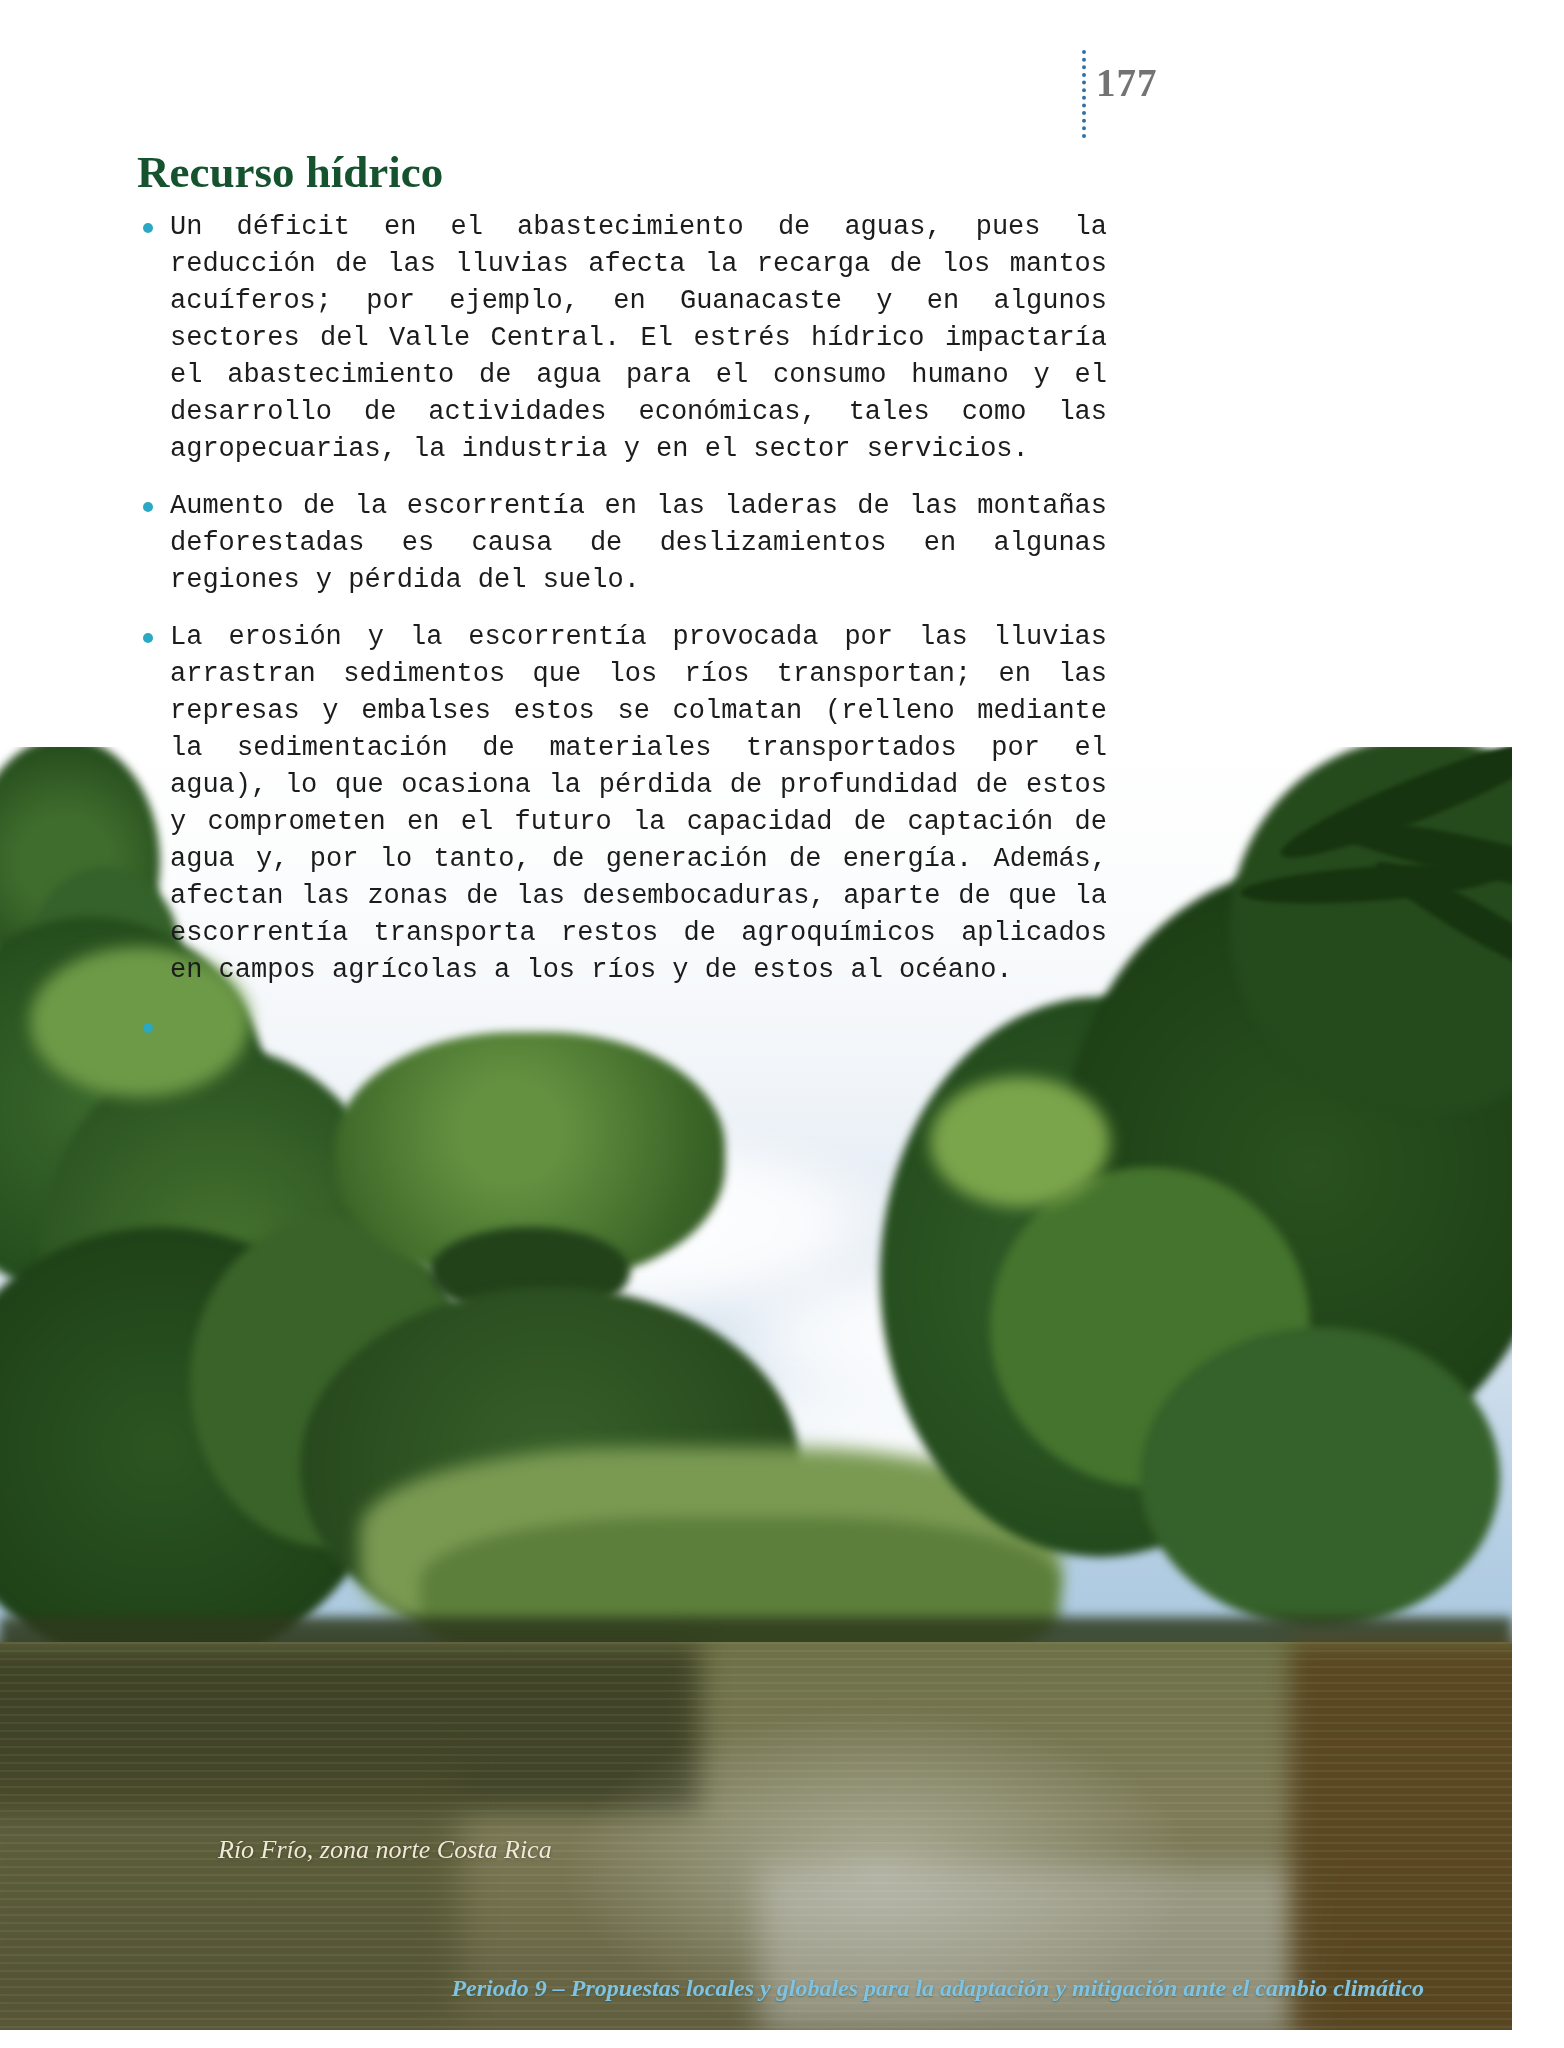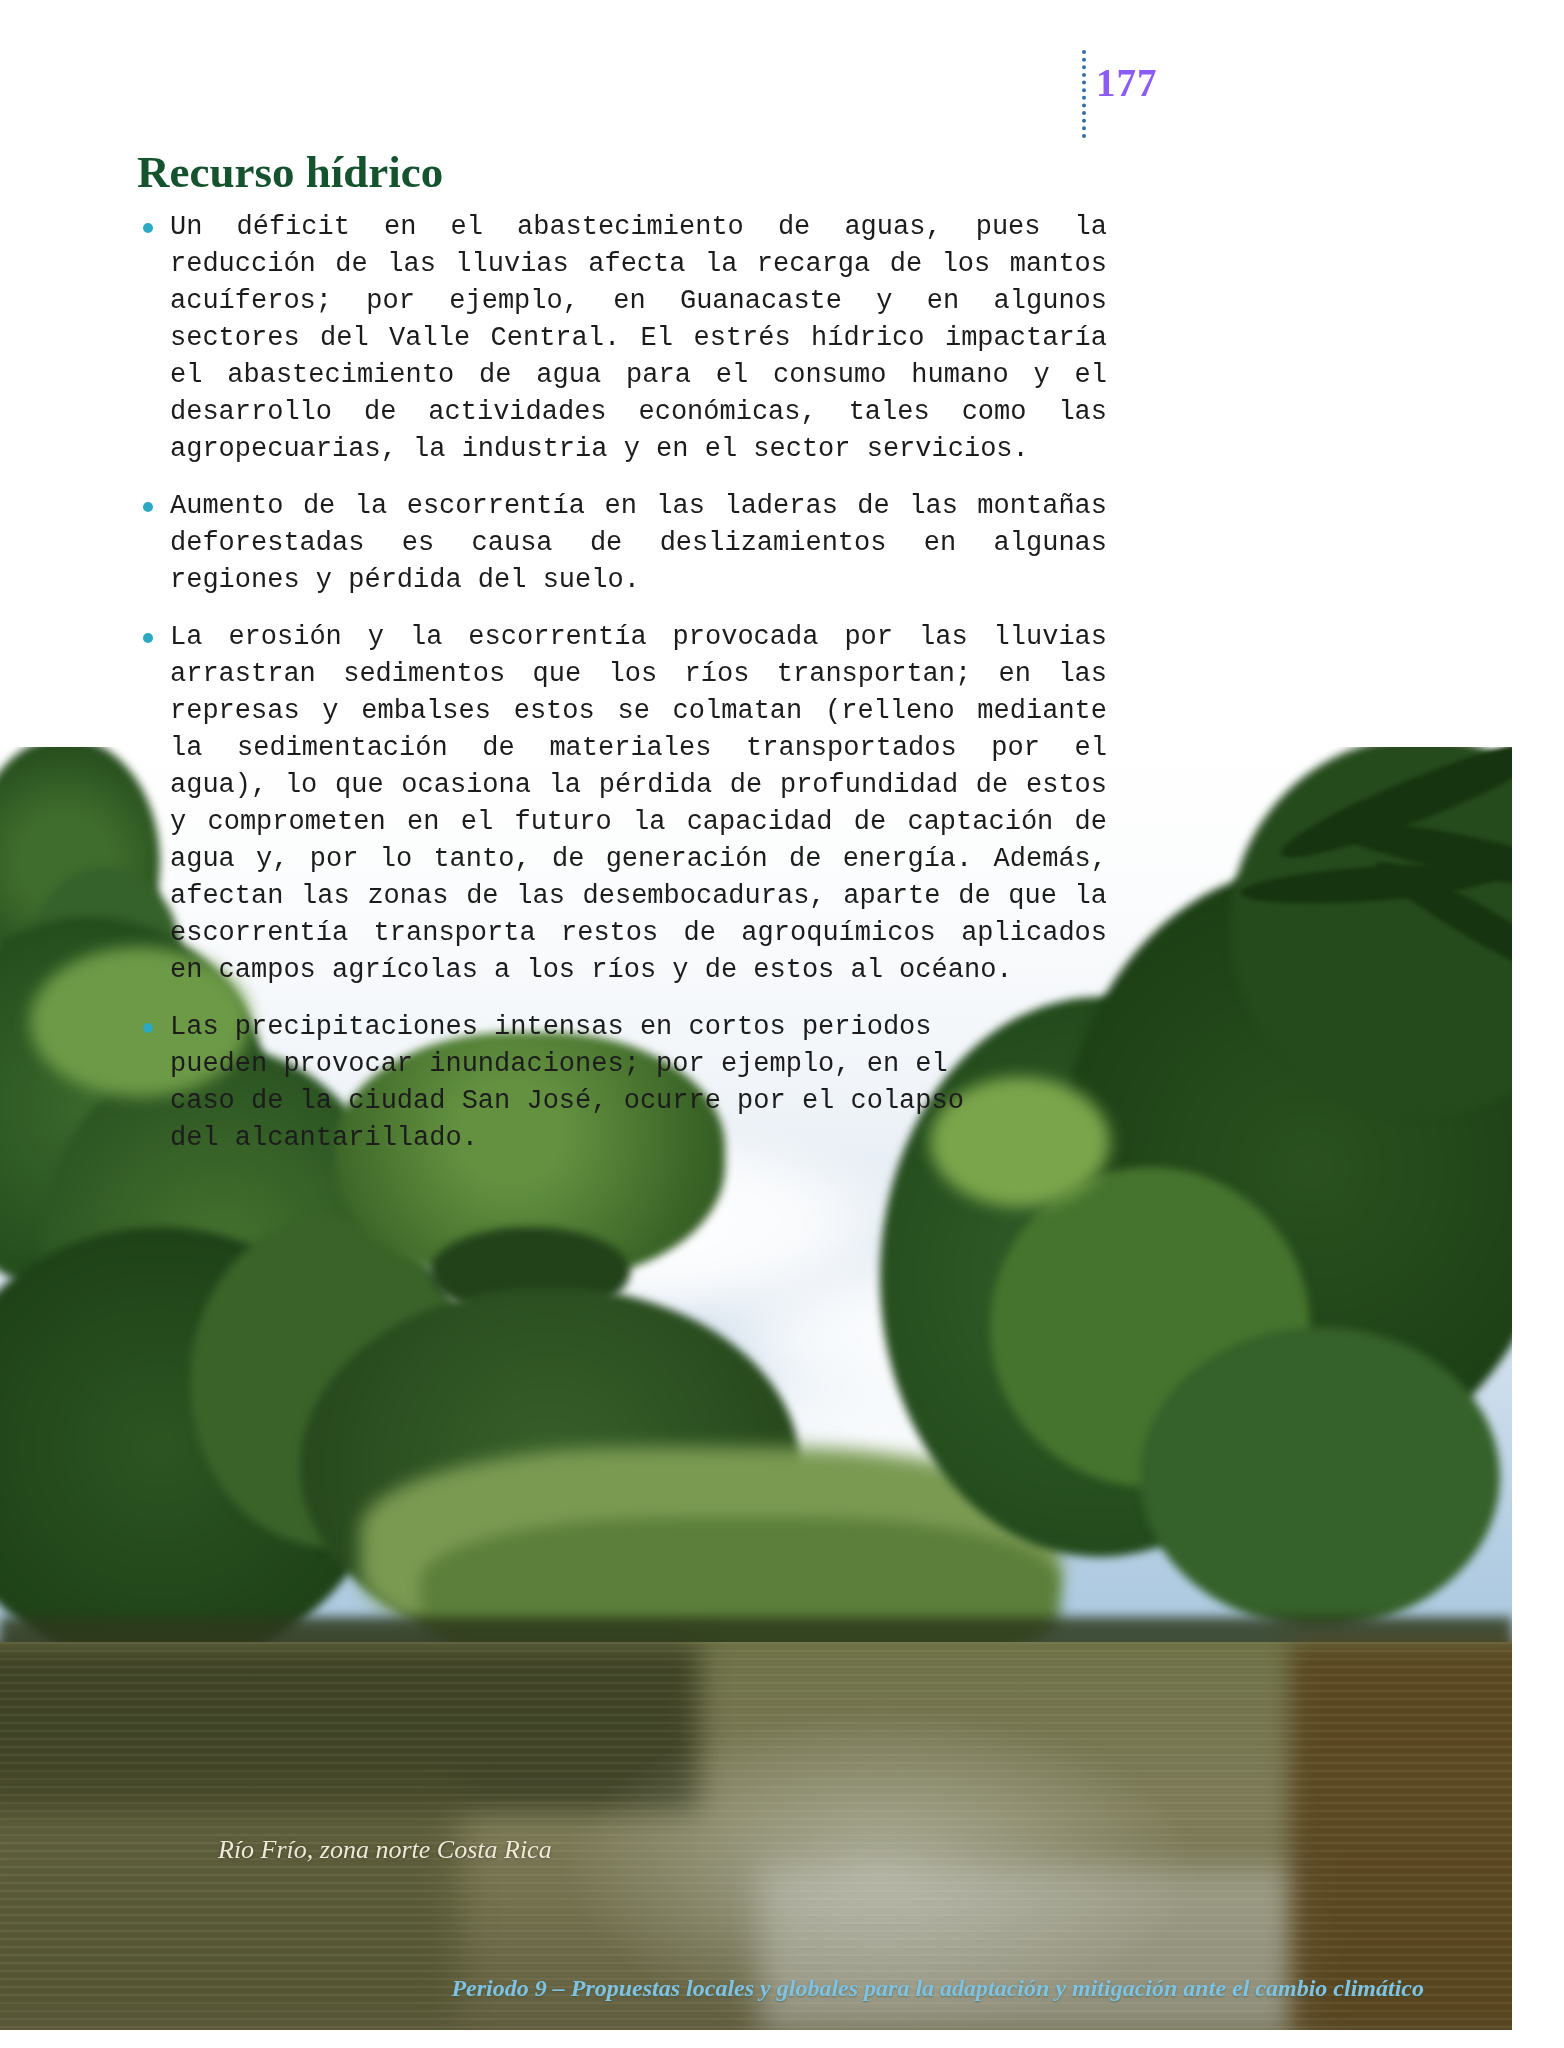--- a/index.html
+++ b/index.html
@@ -5,21 +5,21 @@
   html,body{margin:0;padding:0;background:#ffffff;}
   .page{
     position:relative;width:1564px;height:2048px;background:#ffffff;
     overflow:hidden;font-family:"Liberation Serif",serif;
   }
 
   
   .pgnum-rule{position:absolute;left:1082px;top:50px;height:88px;width:0;
     border-left:4px dotted #3470a6;}
   .pgnum{position:absolute;left:1096px;top:60px;font-size:39px;font-weight:700;
-    color:#8b5cf6;letter-spacing:1px;}
+    color:#737373;letter-spacing:1px;}
 
   
   .title{position:absolute;left:137px;top:116px;font-size:45px;font-weight:700;
     color:#14532d;z-index:6;}
   .content{position:absolute;left:137px;top:192px;width:970px;z-index:6;}
   .intro{font-size:27px;line-height:37px;text-align:justify;color:#1c1c1c;margin:0;}
   ul.bullets{list-style:none;margin:17px 0 0 0;padding:0;font-family:Liberation Mono, monospace;}
   ul.bullets li{display:flex;gap:17px;margin-bottom:20px;}
   .blt{flex:0 0 auto;width:10px;height:10px;border-radius:50%;background:#2ba8c2;
     margin-top:14px;margin-left:6px;}
@@ -122,21 +122,20 @@
       <li>
         <span class="blt"></span>
         <span class="btxt">Aumento de la escorrentía en las laderas de las montañas deforestadas es causa de deslizamientos en algunas regiones y pérdida del suelo.</span>
       </li>
       <li>
         <span class="blt"></span>
         <span class="btxt">La erosión y la escorrentía provocada por las lluvias arrastran sedimentos que los ríos transportan; en las represas y embalses estos se colmatan (relleno mediante la sedimentación de materiales transportados por el agua), lo que ocasiona la pérdida de profundidad de estos y comprometen en el futuro la capacidad de captación de agua y, por lo tanto, de generación de energía. Además, afectan las zonas de las desembocaduras, aparte de que la escorrentía transporta restos de agroquímicos aplicados en campos agrícolas a los ríos y de estos al océano.</span>
       </li>
       <li class="bullet-short">
         <span class="blt"></span>
-        <span class="btxt">Las precipitaciones intensas en cortos periodos pueden provocar inundaciones; por ejemplo, en el caso de la ciudad San José, ocurre por el colapso del alcantarillado.</span>
       </li>
     </ul>
   </div>
 
   <div class="photo">
     <div class="skypatch"></div>
     <div class="cloud c1"></div>
     <div class="cloud c2"></div>
     <div class="cloud c3"></div>
     <div class="cloud c4"></div>

